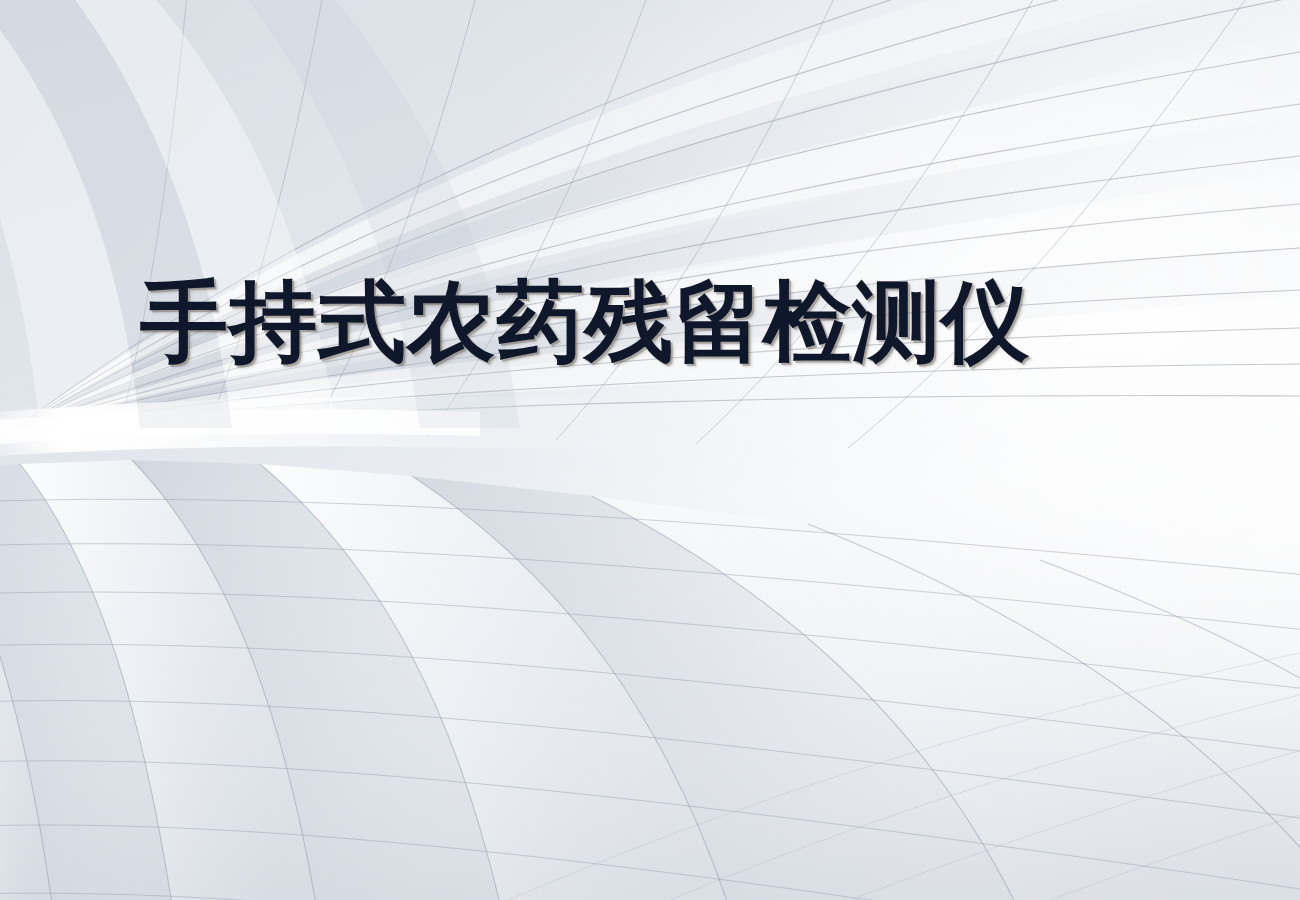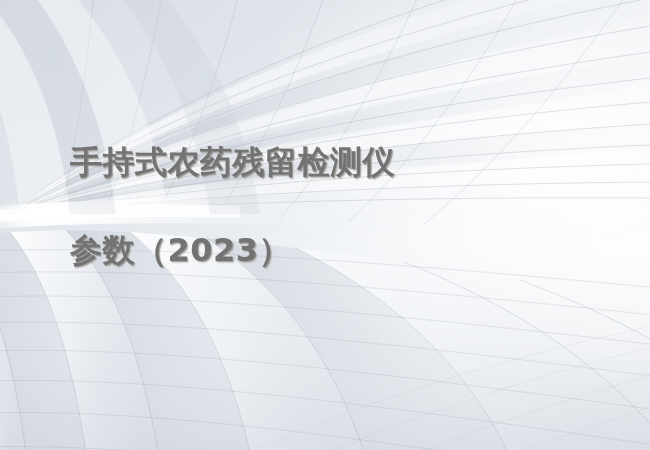--- a/index.html
+++ b/index.html
@@ -35,24 +35,24 @@
 
   .title-block {
     position: absolute;
     z-index: 5;
     left: 70px;
     top: 118px;
     width: 560px;
   }
 
   .title-line {
-    color: #737373;
+    color: #0f172a;
     font-family: "DejaVu Sans", "Liberation Sans", sans-serif;
     font-weight: 700;
-    font-size: 32px;
+    font-size: 44px;
     line-height: 88px;
     letter-spacing: 0.5px;
     white-space: nowrap;
     text-shadow:
       1px 1px 0 rgba(110,100,90,0.42),
       1.6px 1.6px 1.2px rgba(90,80,70,0.22);
   }
 </style>
 </head>
 <body>
@@ -227,16 +227,15 @@
       <path d="M60,-20 C122,44 156,124 168,214 L116,214 C106,126 76,46 24,-18 Z"></path>
     </g>
     <g fill="#c5cbd5" opacity="0.22">
       <path d="M24,-18 C76,46 106,126 116,214 L70,214 C60,122 30,40 -30,-20 Z"></path>
       <path d="M150,-20 C212,46 248,126 260,214 L210,214 C198,126 164,46 108,-20 Z"></path>
     </g>
   </svg>
 
   <div class="title-block">
     <div class="title-line">手持式农药残留检测仪</div>
-    <div class="title-line">参数（2023）</div>
   </div>
 
 </div>
 
 </body></html>

